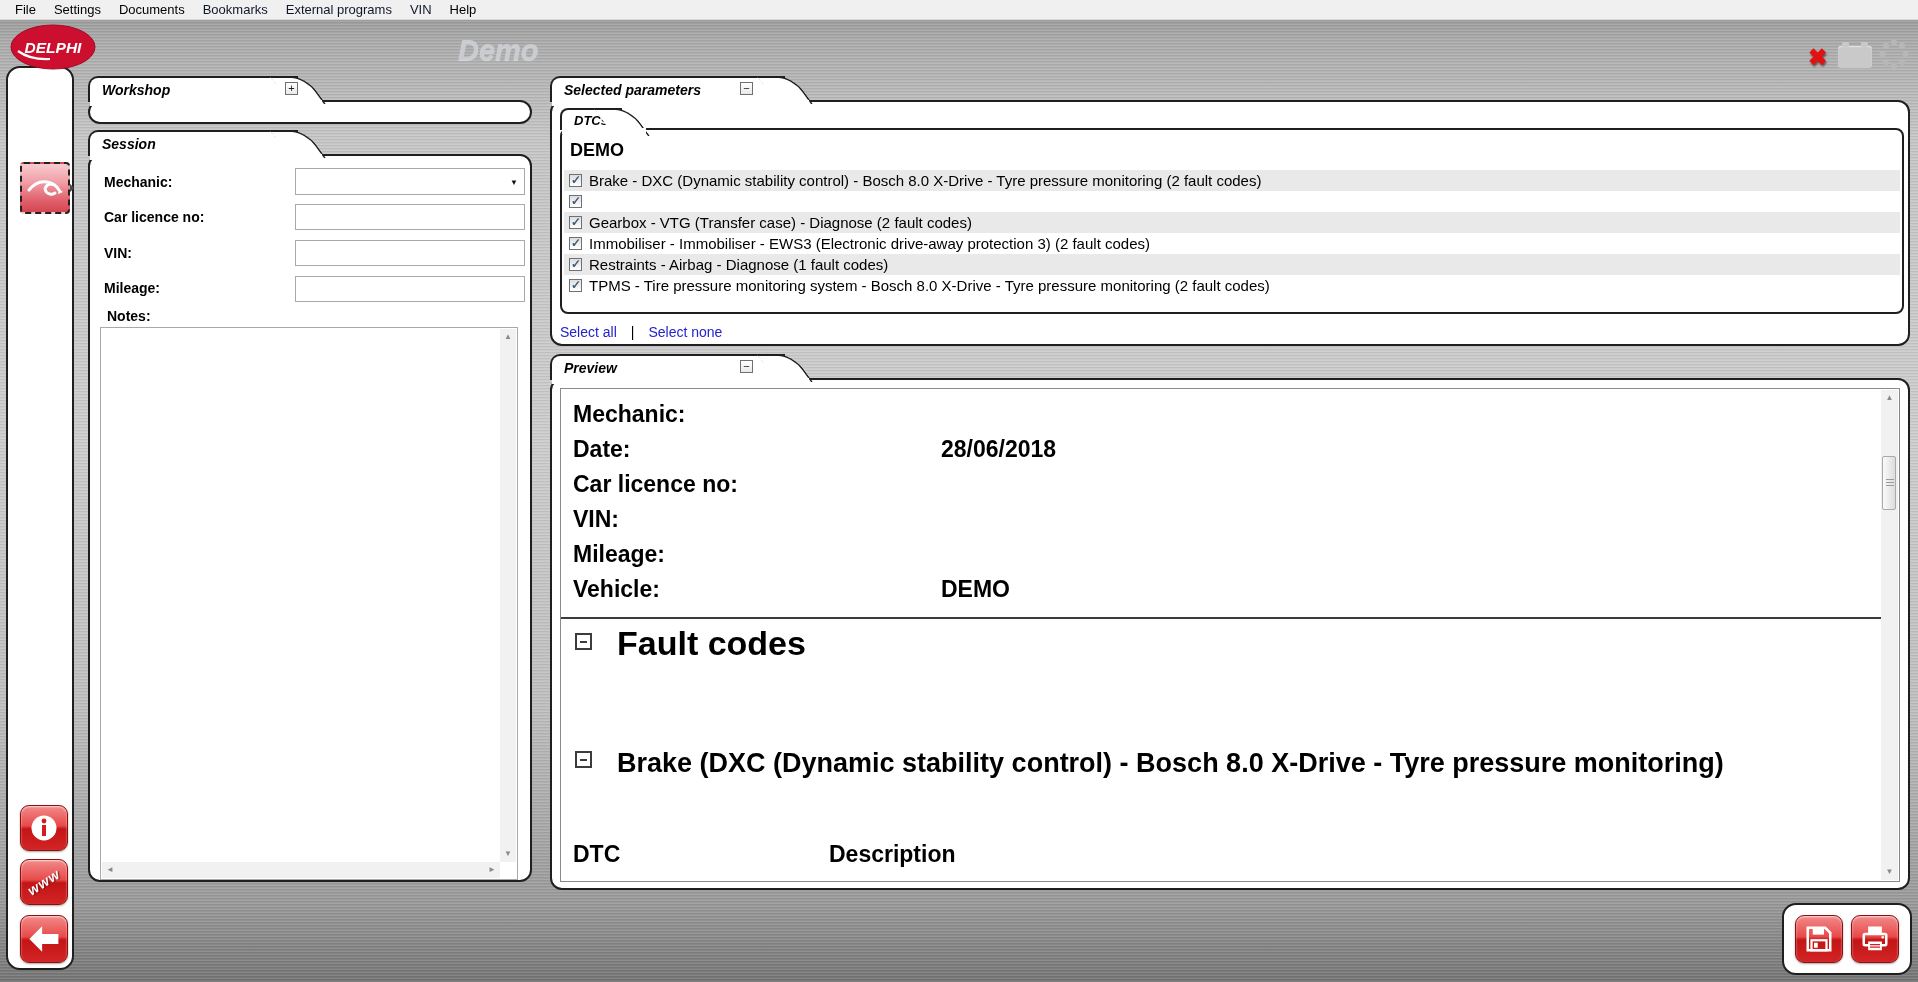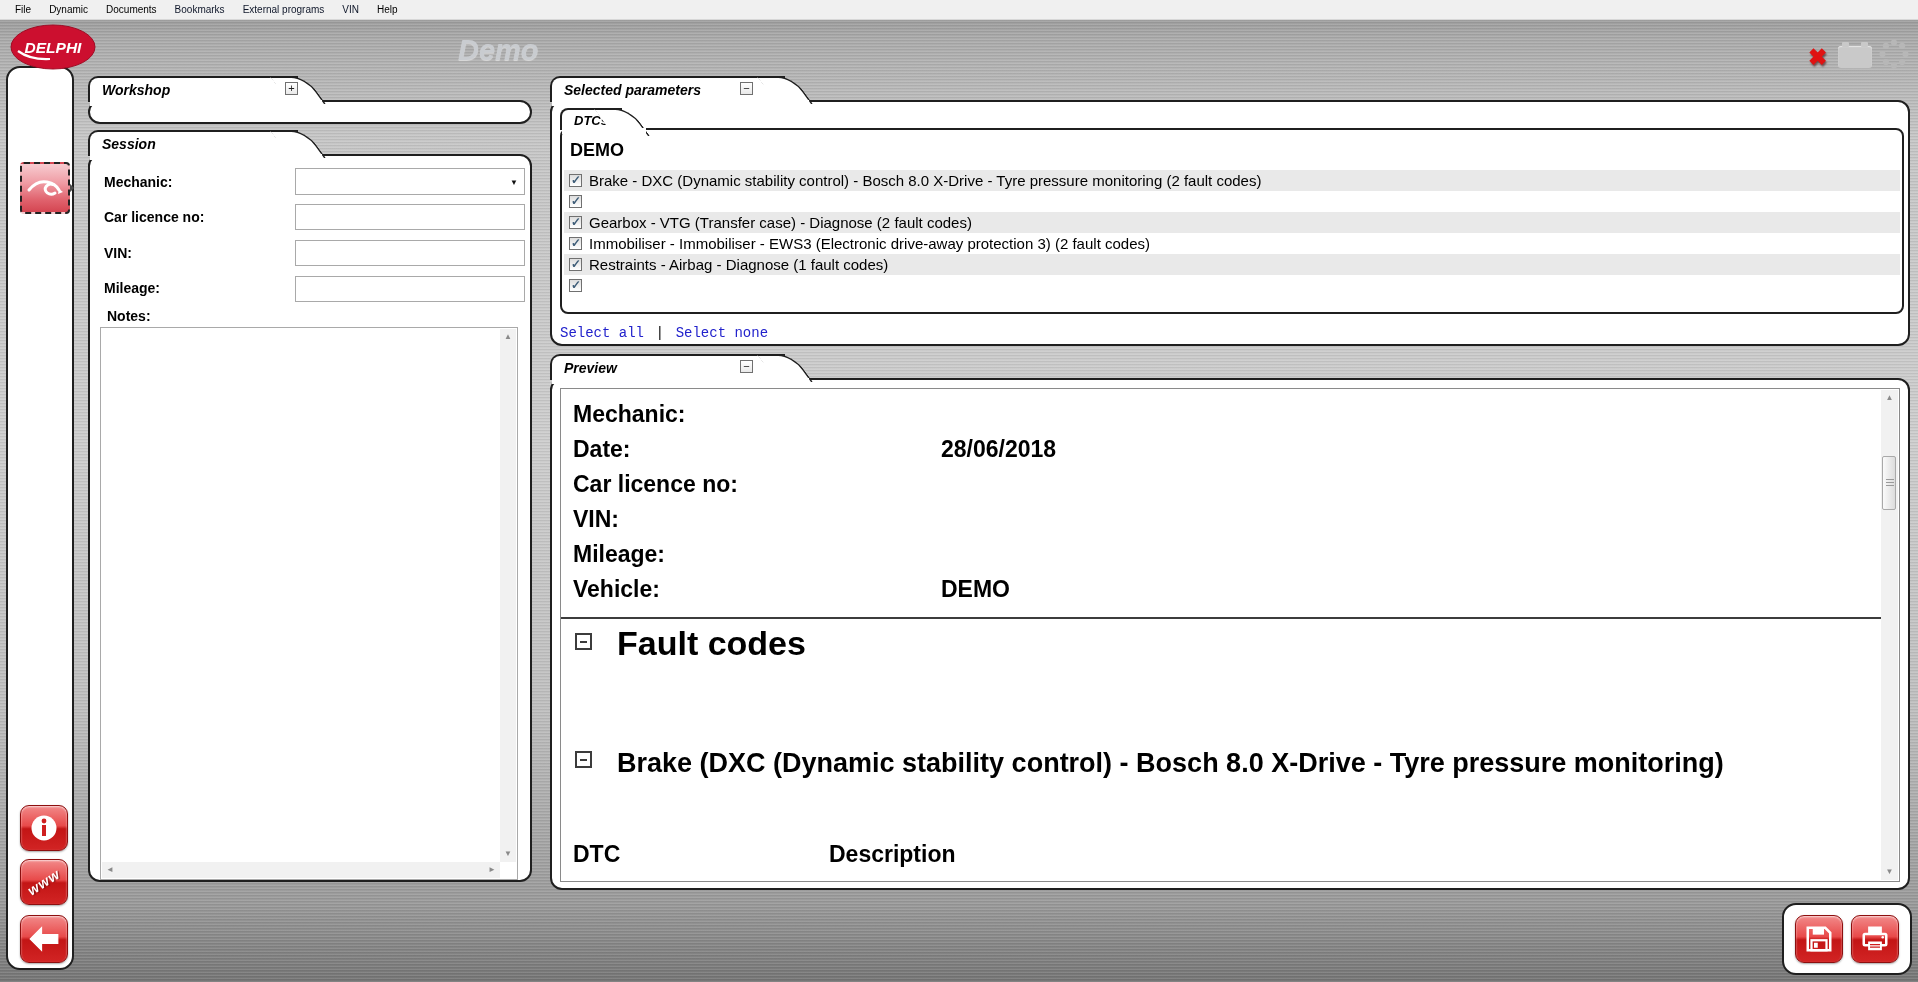--- a/index.html
+++ b/index.html
@@ -6,21 +6,21 @@
   html,body { width:1918px; height:982px; overflow:hidden; }
   body {
     font-family:"Liberation Sans", sans-serif;
     position:relative;
     background:
       repeating-linear-gradient(180deg, rgba(255,255,255,.10) 0 1px, rgba(0,0,0,.06) 1px 2px, rgba(0,0,0,0) 2px 3px),
       linear-gradient(180deg,#8f8f8f 0%,#ababab 4%,#c6c6c6 14%,#cdcdcd 45%,#bfbfbf 72%,#9a9a9a 92%,#757575 100%);
   }
   
   .menubar{position:absolute;left:0;top:0;width:1918px;height:20px;background:#f0f0f0;border-bottom:1px solid #d7d7d7;display:flex;align-items:center;padding-left:6px;z-index:20;}
-  .mi{font-size:10px;color:#000;padding:0 9px;line-height:20px;cursor:default;}
+  .mi{font-size:13px;color:#000;padding:0 9px;line-height:20px;cursor:default;}
   .mi.dis{color:#0f172a;}
   
   .logo{position:absolute;left:10px;top:24px;width:86px;height:46px;z-index:10;}
   .demo-title{position:absolute;left:458px;top:34px;font-size:29px;font-style:italic;font-weight:bold;color:#c9ccd0;text-shadow:0 1px 1px rgba(255,255,255,.5);z-index:5;}
   .close-x{position:absolute;left:1808px;top:44px;font-size:23px;font-weight:bold;color:#e01212;text-shadow:1px 2px 2px rgba(60,0,0,.55);z-index:10;cursor:pointer;}
   .battery{position:absolute;left:1838px;top:46px;width:34px;height:22px;background:#c9c9c9;border-radius:3px;box-shadow:inset 0 1px 1px #e6e6e6;z-index:10;}
   .battery::before,.battery::after{content:"";position:absolute;top:-4px;width:7px;height:5px;background:#c9c9c9;border-radius:1px;}
   .battery::before{left:4px;} .battery::after{right:4px;}
   .spinner{position:absolute;left:1878px;top:38px;width:32px;height:32px;z-index:10;}
   
@@ -46,42 +46,42 @@
   .hsb{position:absolute;left:1px;right:17px;bottom:1px;height:16px;background:#f1f1f1;}
   .sarr{position:absolute;color:#8a8a8a;font-size:8px;width:16px;height:16px;line-height:16px;text-align:center;cursor:pointer;}
   
   .dtc-head{font-size:18px;font-weight:bold;color:#000;position:absolute;left:8px;top:10px;}
   .dtc-row{position:absolute;left:2px;right:2px;height:21px;display:flex;align-items:center;cursor:pointer;}
   .dtc-row.alt{background:#e9e9e9;}
   .cb{width:13px;height:13px;border:1px solid #707070;background:linear-gradient(180deg,#ddd,#fff);margin:0 7px 0 5px;flex:0 0 13px;position:relative;cursor:pointer;}
   .cb .chk{position:absolute;left:1px;top:-2px;font-size:12px;font-weight:bold;color:#3d5c77;}
   .dtc-label{font-size:15px;color:#000;white-space:nowrap;}
   .links{position:absolute;font-size:14px;color:#2222cc;}
-  .links a{color:#2222cc;text-decoration:none;cursor:pointer;font-family:Liberation Mono, monospace;}
+  .links a{color:#2222cc;text-decoration:none;cursor:pointer;}
   .links .sep{color:#000;margin:0 14px;}
   
   .doc{position:absolute;left:8px;top:8px;width:1340px;height:494px;background:#fff;border:1px solid #8a8a8a;overflow:hidden;}
   .prow{position:absolute;font-size:23px;font-weight:bold;color:#000;white-space:nowrap;}
   .pval{position:absolute;font-size:23px;font-weight:bold;color:#000;left:368px;top:0;}
   .phr{position:absolute;left:0;width:1322px;height:0;border-top:2px solid #3c3c3c;}
   .colbox{width:17px;height:17px;border:2px solid #3c3c3c;flex:0 0 17px;position:relative;background:#fff;}
   .colbox::after{content:"";position:absolute;left:3px;top:6px;width:7px;height:2px;background:#3c3c3c;}
   .psec{position:absolute;display:flex;align-items:flex-start;gap:25px;}
   .thumb{position:absolute;left:1px;width:14px;background:linear-gradient(90deg,#fbfbfb,#dcdcdc);border:1px solid #a9a9a9;border-radius:2px;}
   .thumb::after{content:"";position:absolute;left:3px;top:50%;margin-top:-4px;width:8px;height:8px;background:repeating-linear-gradient(180deg,#9a9a9a 0 1px,transparent 1px 3px);}
   
   .actions{position:absolute;left:1782px;top:903px;width:130px;height:72px;background:#fff;border:2px solid #1f1f1f;border-radius:14px;z-index:4;display:flex;align-items:center;justify-content:center;gap:8px;}
   .act-btn{width:48px;height:48px;border:1px solid #8d0f0f;border-radius:9px;background:linear-gradient(180deg,#f28a8a 0%,#e84a4a 45%,#c31515 52%,#d22424 100%);box-shadow:inset 0 1px 2px rgba(255,255,255,.7), 0 1px 2px rgba(0,0,0,.35);display:flex;align-items:center;justify-content:center;cursor:pointer;}
 </style>
 </head>
 <body>
 
 <div class="menubar">
   <span class="mi">File</span>
-  <span class="mi">Dynamic</span>
+  <span class="mi">Settings</span>
   <span class="mi">Documents</span>
   <span class="mi dis">Bookmarks</span>
   <span class="mi dis">External programs</span>
   <span class="mi dis">VIN</span>
   <span class="mi">Help</span>
 </div>
 
 <div class="logo">
   <svg width="86" height="46" viewBox="0 0 86 46">
     <ellipse cx="43" cy="23" rx="42" ry="22" fill="#cc0f2f"></ellipse>
@@ -206,20 +206,21 @@
     <div class="dtc-row alt" style="top:124px">
       <span class="cb">
           <span class="chk">✓</span>
         </span>
       <span class="dtc-label">Restraints - Airbag - Diagnose (1 fault codes)</span>
     </div>
     <div class="dtc-row" style="top:145px">
       <span class="cb">
           <span class="chk">✓</span>
         </span>
+      <span class="dtc-label">TPMS - Tire pressure monitoring system - Bosch 8.0 X-Drive - Tyre pressure monitoring (2 fault codes)</span>
     </div>
   </div>
   <div class="links" style="left:8px;top:222px">
     <a>Select all</a><span class="sep">|</span><a>Select none</a>
   </div>
 </div>
 
 <div class="tab" style="left:550px;top:354px;width:235px">
   <span class="tlabel">Preview</span>
   <span class="seam"></span>

